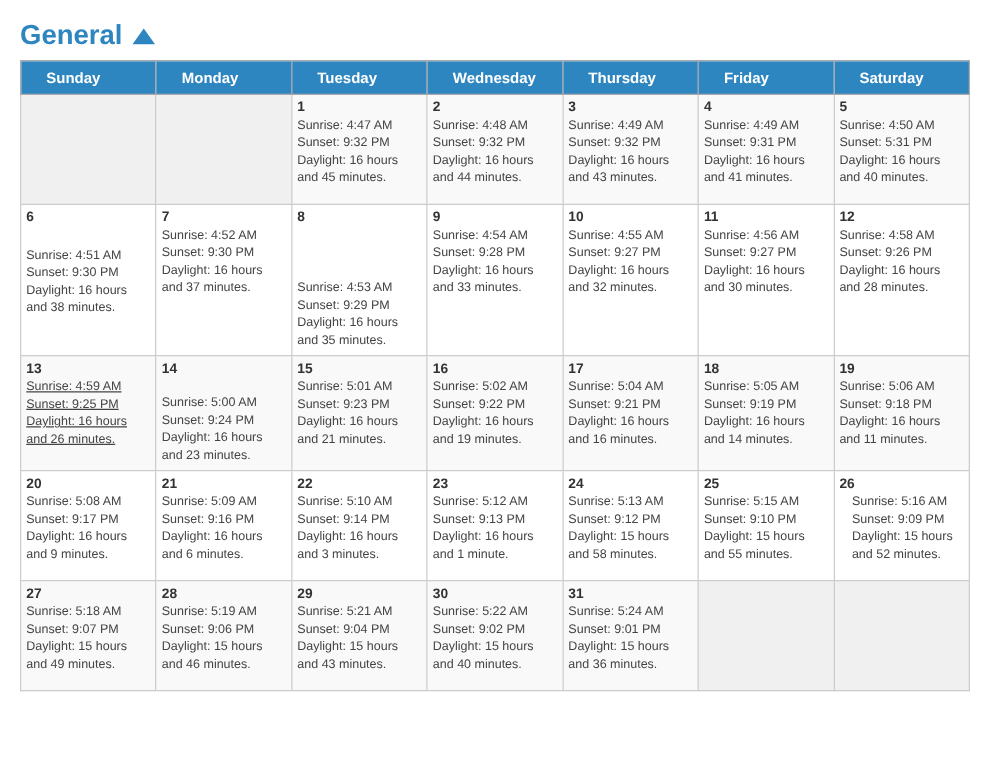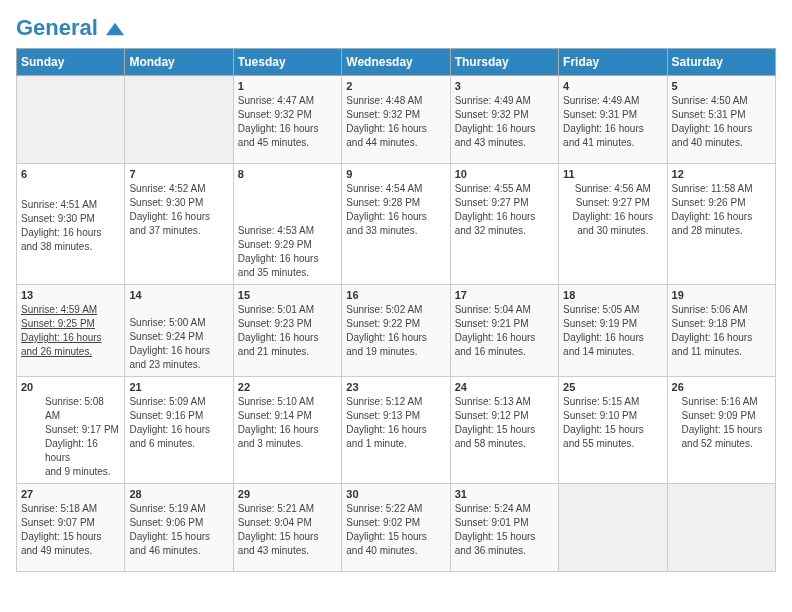--- a/index.html
+++ b/index.html
@@ -53,21 +53,21 @@
     table {
       width: 100%;
       border-collapse: collapse;
       table-layout: fixed;
     }
     thead tr th {
       background-color: #2e86c1;
       color: #fff;
       font-size: 12px;
       font-weight: bold;
-      padding: 6px 4px;
+      padding: 6px 20px;
       text-align: left;
       border: 1px solid #aaa;
     }
     tbody tr td {
       border: 1px solid #ccc;
       vertical-align: top;
       padding: 4px 4px 4px 4px;
       font-size: 10px;
       color: #333;
       min-height: 80px;
@@ -196,28 +196,28 @@
         </td>
         <td>
           <span class="day-num">10</span>
           <div class="day-info" style="white-space: pre-line;">Sunrise: 4:55 AM
 Sunset: 9:27 PM
 Daylight: 16 hours
 and 32 minutes.</div>
         </td>
         <td>
           <span class="day-num">11</span>
-          <div class="day-info" style="white-space: pre-line; text-align: center;">Sunrise: 4:56 AM
+          <div class="day-info" style="white-space: pre-line;">Sunrise: 4:56 AM
 Sunset: 9:27 PM
 Daylight: 16 hours
 and 30 minutes.</div>
         </td>
         <td>
           <span class="day-num">12</span>
-          <div class="day-info" style="white-space: pre-line;">Sunrise: 11:58 AM
+          <div class="day-info" style="white-space: pre-line;">Sunrise: 4:58 AM
 Sunset: 9:26 PM
 Daylight: 16 hours
 and 28 minutes.</div>
         </td>
       </tr>
       <tr>
         <td>
           <span class="day-num">13</span>
           <div class="day-info" style="white-space: pre-line; text-decoration: underline;">Sunrise: 4:59 AM
 Sunset: 9:25 PM
@@ -263,21 +263,21 @@
           <span class="day-num">19</span>
           <div class="day-info" style="white-space: pre-line;">Sunrise: 5:06 AM
 Sunset: 9:18 PM
 Daylight: 16 hours
 and 11 minutes.</div>
         </td>
       </tr>
       <tr>
         <td>
           <span class="day-num">20</span>
-          <div class="day-info" style="white-space: pre-line; margin-left: 24px;">Sunrise: 5:08 AM
+          <div class="day-info" style="white-space: pre-line;">Sunrise: 5:08 AM
 Sunset: 9:17 PM
 Daylight: 16 hours
 and 9 minutes.</div>
         </td>
         <td>
           <span class="day-num">21</span>
           <div class="day-info" style="white-space: pre-line;">Sunrise: 5:09 AM
 Sunset: 9:16 PM
 Daylight: 16 hours
 and 6 minutes.</div>

